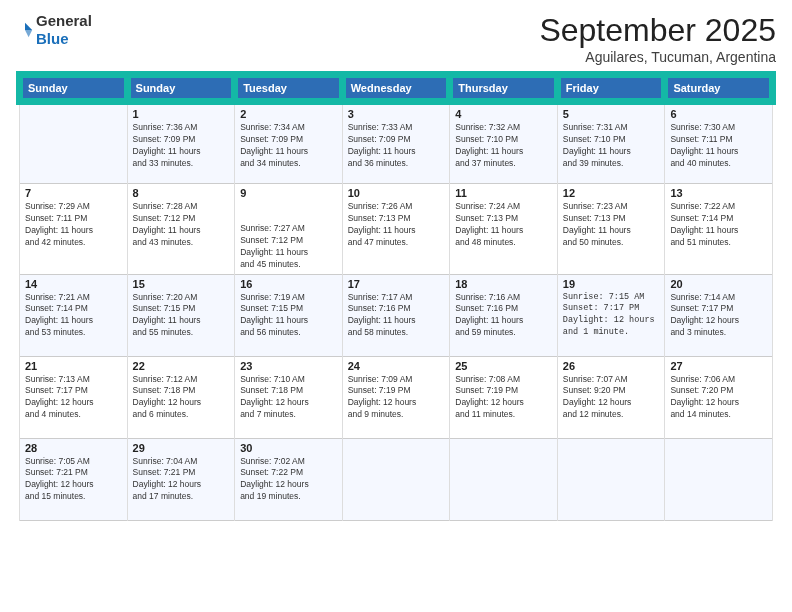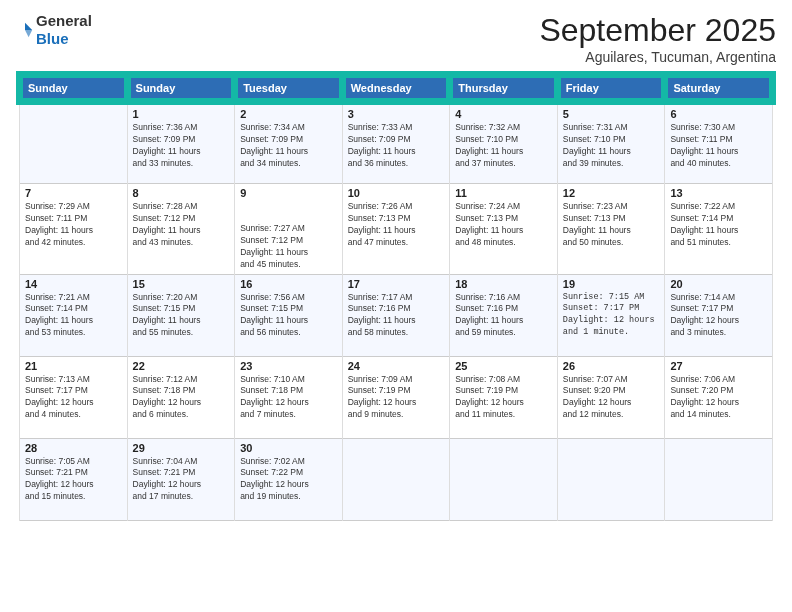--- a/index.html
+++ b/index.html
@@ -235,21 +235,21 @@
           </td>
           <td>
             <span class="day-number">15</span>
             <div class="day-info" style="white-space: pre-line;">Sunrise: 7:20 AM
 Sunset: 7:15 PM
 Daylight: 11 hours
 and 55 minutes.</div>
           </td>
           <td>
             <span class="day-number">16</span>
-            <div class="day-info" style="white-space: pre-line;">Sunrise: 7:56 AM
+            <div class="day-info" style="white-space: pre-line;">Sunrise: 7:19 AM
 Sunset: 7:15 PM
 Daylight: 11 hours
 and 56 minutes.</div>
           </td>
           <td>
             <span class="day-number">17</span>
             <div class="day-info" style="white-space: pre-line;">Sunrise: 7:17 AM
 Sunset: 7:16 PM
 Daylight: 11 hours
 and 58 minutes.</div>

